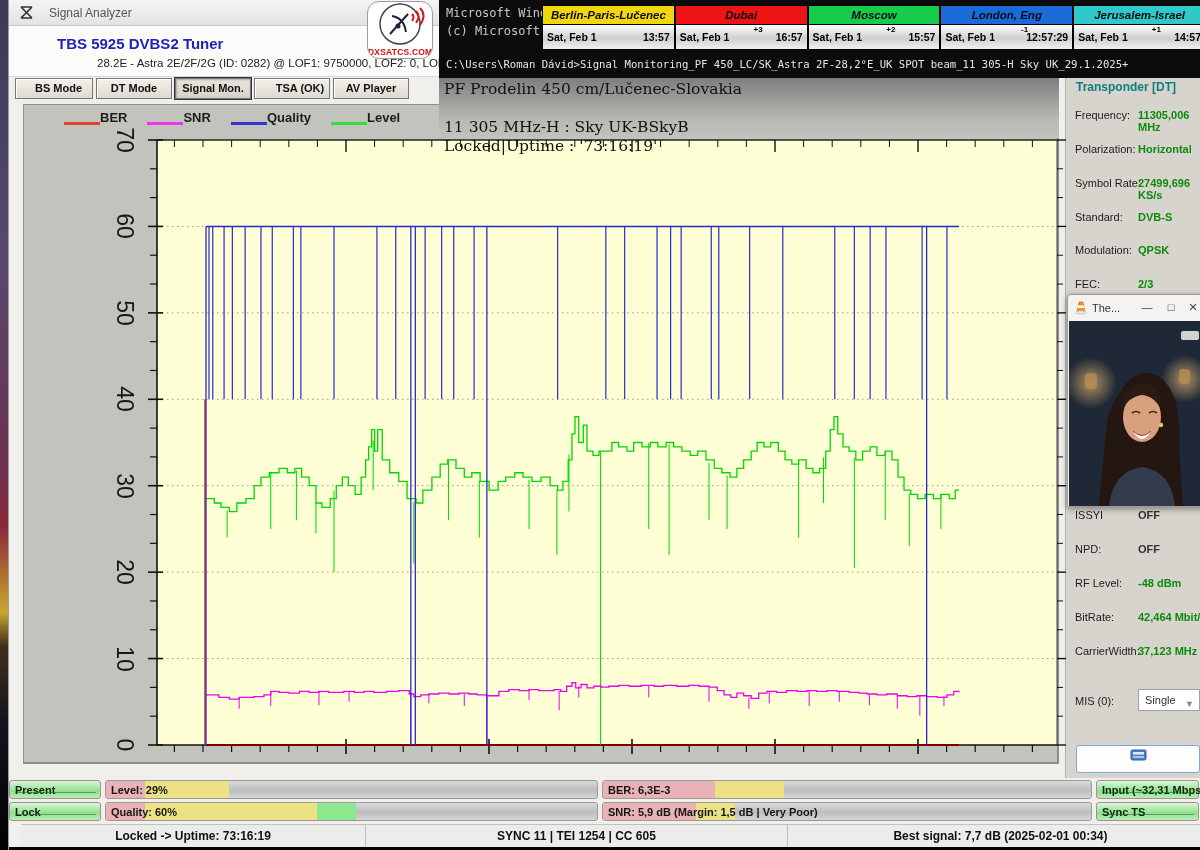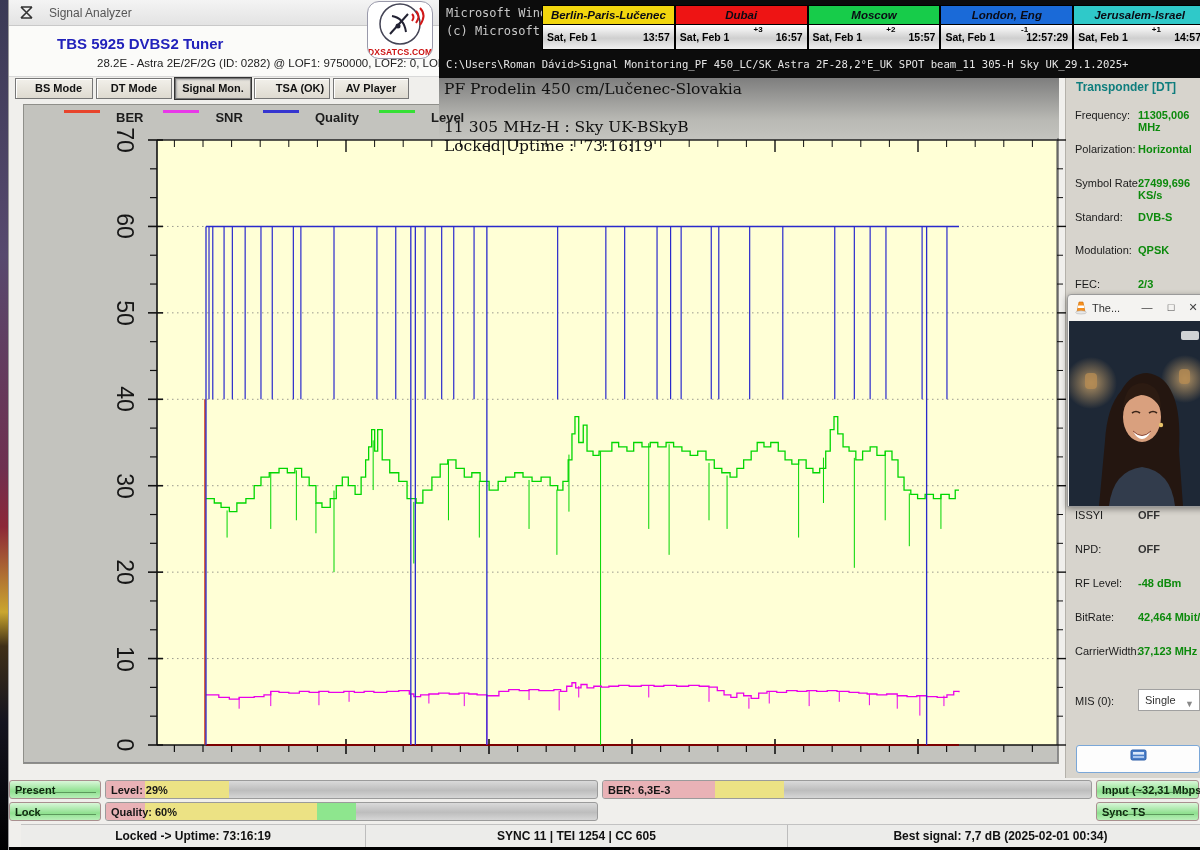--- a/index.html
+++ b/index.html
@@ -31,21 +31,21 @@
   
   .tabbtn { position:absolute; top:78px; height:21px; background:linear-gradient(180deg,#f2f0ea,#dedad0);
     border:1px solid #777; box-shadow:inset 1px 1px 0 #fff; font-size:11px; font-weight:bold; color:#111;
     text-align:center; line-height:19px; }
   .tabbtn.active { background:linear-gradient(180deg,#e8e5de,#d6d2c8); outline:1px solid #333; box-shadow:inset 1px 1px 2px #aaa; }
 
   
   #chart-panel { position:absolute; left:14px; top:104px; width:1036px; height:660px;
     background:#c3c3be; border:1px solid #8f8f8a; box-shadow:inset -1px -1px 0 #88888a; }
   #legend { position:absolute; left:55px; top:110px; display:flex; gap:20px; z-index:4; }
-  .leg-item { display:flex; align-items:flex-start; gap:16px; }
+  .leg-item { display:flex; align-items:flex-end; gap:0; }
   .leg-swatch { width:36px; height:3px; }
   .leg-label { font-size:13px; font-weight:bold; color:#1c1c1c; }
   .ylab { position:absolute; width:30px; height:30px; font-size:23px; color:#161616;
     transform:rotate(90deg); text-align:center; line-height:30px; z-index:3; }
   #chart-svg { position:absolute; left:134px; top:126px; z-index:2; }
 
   
   #terminal { position:absolute; left:430px; top:0; width:770px; height:78px; background:#0c0c0c; z-index:6; }
   #terminal .tl { position:absolute; left:7px; font-family:"DejaVu Sans Mono", monospace; color:#c8c8c8; font-size:12px; white-space:pre; }
   #terminal .prompt { position:absolute; left:7px; top:58px; font-family:"DejaVu Sans Mono", monospace; color:#e6e6e6; font-size:10.6px; white-space:pre; }
@@ -332,20 +332,25 @@
 
     <div class="badge" style="left:0px; top:802px; width:92px;">
       <span class="blabel">Lock</span>
         <span class="bline"></span>
     </div>
     <div class="bar" style="left:96px; top:802px; width:493px;">
       <span class="blabel">Quality: 60%</span>
     <div class="seg" style="left: 0%; width: 8%; background: rgb(233, 178, 182);"></div>
         <div class="seg" style="left: 8%; width: 35%; background: rgb(236, 226, 132);"></div>
         <div class="seg" style="left: 43%; width: 8%; background: rgb(142, 230, 142);"></div>
+      </div>
+    <div class="bar" style="left:593px; top:802px; width:490px;">
+      <span class="blabel">SNR: 5,9 dB (Margin: 1,5 dB | Very Poor)</span>
+    <div class="seg" style="left: 0%; width: 19%; background: rgb(233, 178, 182);"></div>
+        <div class="seg" style="left: 19%; width: 8%; background: rgb(236, 226, 132);"></div>
       </div>
     <div class="badge" style="left:1087px; top:802px; width:103px;">
       <span class="blabel">Sync TS</span>
         <span class="bline"></span>
     </div>
 
     <div id="statusbar">
       <div class="sb-sec" style="left:0; width:345px;">
           <div class="sb-text">Locked -&gt; Uptime: 73:16:19</div>
         </div>

